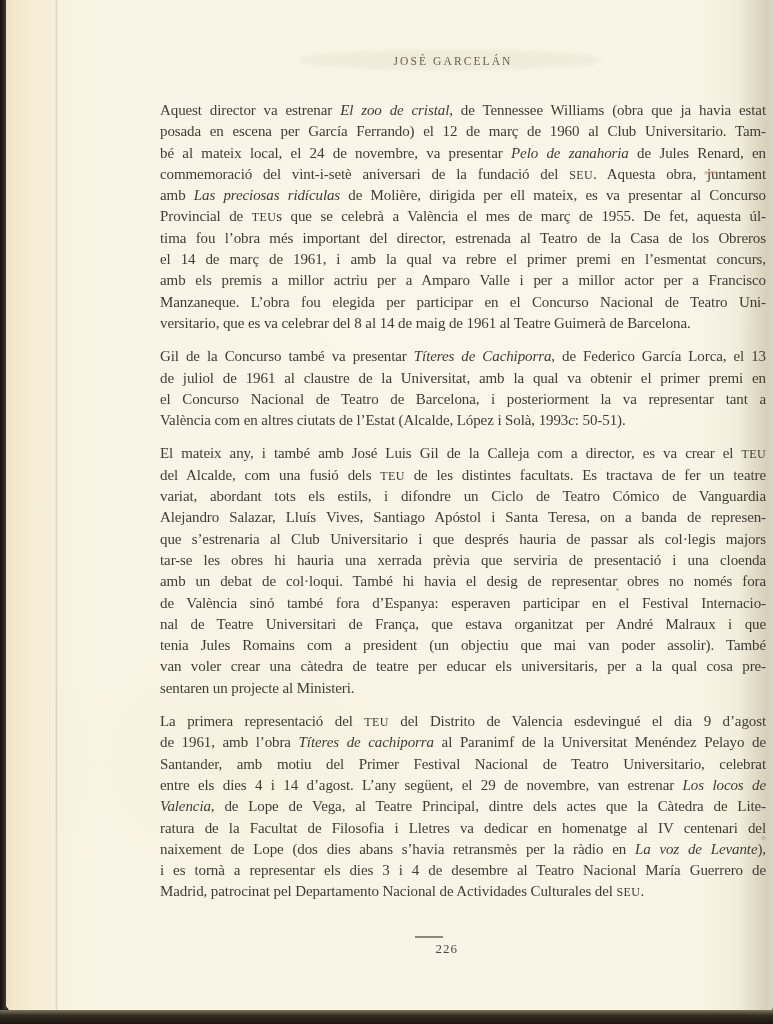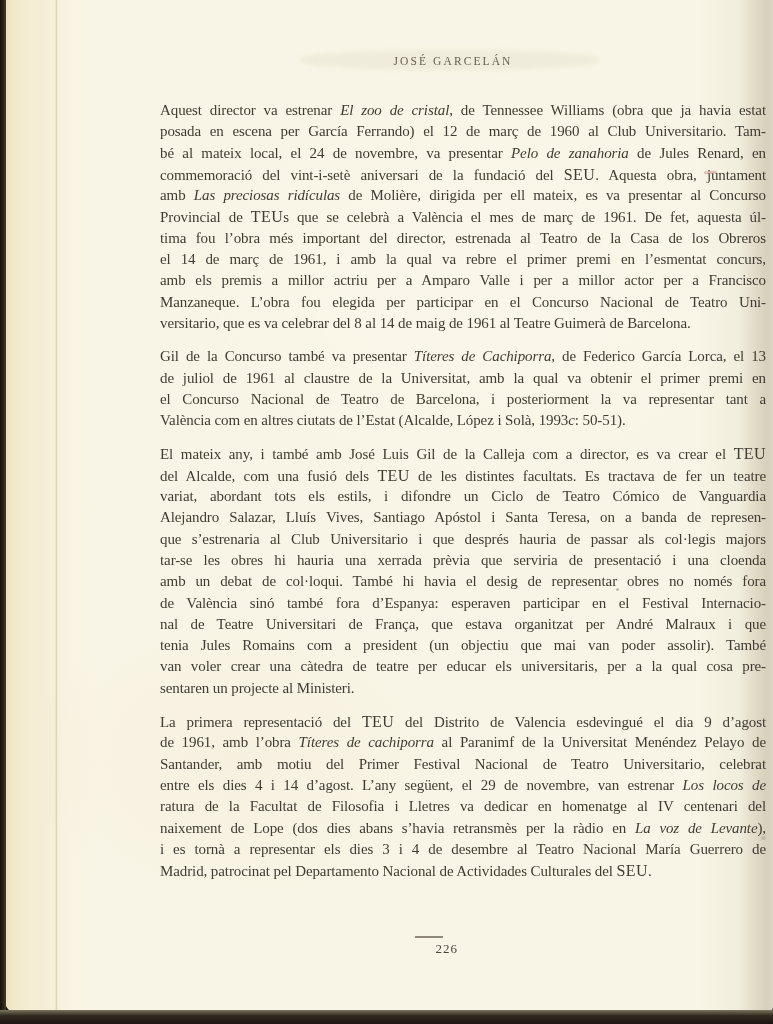--- a/index.html
+++ b/index.html
@@ -52,21 +52,21 @@
     font-size: 15px; line-height: 21.3px; letter-spacing: -0.1px;
     color: #403c33;
   }
   .para { margin: 0 0 12px 0; }
   .line {
     text-align: justify; text-align-last: justify;
     white-space: nowrap; height: 21.3px;
   }
   .line.last { text-align-last: left; }
   .it { font-style: italic; }
-  .sc { font-size: 16px; letter-spacing: 0.4px; }
+  .sc { font-size: 12px; letter-spacing: 0.4px; }
 
   .pn-rule {
     position: absolute; left: 410px; top: 936px; width: 28px; height: 2px;
     background: #8d887a;
   }
   .pn {
     position: absolute; left: 395px; top: 941px; width: 58px;
     text-align: right; font-size: 13px; letter-spacing: 1px; color: #4a463e;
   }
 
@@ -93,21 +93,21 @@
     <div class="gutter-crease"></div>
     <div class="bleed-smudge"></div>
     <div class="running-head" style="color: rgb(102, 95, 81);">JOSÉ GARCELÁN</div>
     <div class="body-text" style="color: rgb(64, 60, 51);">
         <div class="para">
           <div class="line"><span>Aquest director va estrenar </span><span class="it">El zoo de cristal</span><span>, de Tennessee Williams (obra que ja havia estat</span></div>
           <div class="line"><span>posada en escena per García Ferrando) el 12 de març de 1960 al Club Universitario. Tam-</span></div>
           <div class="line"><span>bé al mateix local, el 24 de novembre, va presentar </span><span class="it">Pelo de zanahoria</span><span> de Jules Renard, en</span></div>
           <div class="line"><span>commemoració del vint-i-setè aniversari de la fundació del </span><span class="sc">SEU</span><span>. Aquesta obra, juntament</span></div>
           <div class="line"><span>amb </span><span class="it">Las preciosas ridículas</span><span> de Molière, dirigida per ell mateix, es va presentar al Concurso</span></div>
-          <div class="line"><span>Provincial de </span><span class="sc">TEU</span><span>s que se celebrà a València el mes de març de 1961. De fet, aquesta úl-</span></div>
+          <div class="line"><span>Provincial de </span><span class="sc">TEU</span><span>s que se celebrà a València el mes de març de 1955. De fet, aquesta úl-</span></div>
           <div class="line"><span>tima fou l’obra més important del director, estrenada al Teatro de la Casa de los Obreros</span></div>
           <div class="line"><span>el 14 de març de 1961, i amb la qual va rebre el primer premi en l’esmentat concurs,</span></div>
           <div class="line"><span>amb els premis a millor actriu per a Amparo Valle i per a millor actor per a Francisco</span></div>
           <div class="line"><span>Manzaneque. L’obra fou elegida per participar en el Concurso Nacional de Teatro Uni-</span></div>
           <div class="line last"><span>versitario, que es va celebrar del 8 al 14 de maig de 1961 al Teatre Guimerà de Barcelona.</span></div>
         </div>
         <div class="para">
           <div class="line"><span>Gil de la Concurso també va presentar </span><span class="it">Títeres de Cachiporra</span><span>, de Federico García Lorca, el 13</span></div>
           <div class="line"><span>de juliol de 1961 al claustre de la Universitat, amb la qual va obtenir el primer premi en</span></div>
           <div class="line"><span>el Concurso Nacional de Teatro de Barcelona, i posteriorment la va representar tant a</span></div>
@@ -125,20 +125,21 @@
           <div class="line"><span>nal de Teatre Universitari de França, que estava organitzat per André Malraux i que</span></div>
           <div class="line"><span>tenia Jules Romains com a president (un objectiu que mai van poder assolir). També</span></div>
           <div class="line"><span>van voler crear una càtedra de teatre per educar els universitaris, per a la qual cosa pre-</span></div>
           <div class="line last"><span>sentaren un projecte al Ministeri.</span></div>
         </div>
         <div class="para">
           <div class="line"><span>La primera representació del </span><span class="sc">TEU</span><span> del Distrito de Valencia esdevingué el dia 9 d’agost</span></div>
           <div class="line"><span>de 1961, amb l’obra </span><span class="it">Títeres de cachiporra</span><span> al Paranimf de la Universitat Menéndez Pelayo de</span></div>
           <div class="line"><span>Santander, amb motiu del Primer Festival Nacional de Teatro Universitario, celebrat</span></div>
           <div class="line"><span>entre els dies 4 i 14 d’agost. L’any següent, el 29 de novembre, van estrenar </span><span class="it">Los locos de</span></div>
+          <div class="line"><span class="it">Valencia</span><span>, de Lope de Vega, al Teatre Principal, dintre dels actes que la Càtedra de Lite-</span></div>
           <div class="line"><span>ratura de la Facultat de Filosofia i Lletres va dedicar en homenatge al IV centenari del</span></div>
           <div class="line"><span>naixement de Lope (dos dies abans s’havia retransmès per la ràdio en </span><span class="it">La voz de Levante</span><span>),</span></div>
           <div class="line"><span>i es tornà a representar els dies 3 i 4 de desembre al Teatro Nacional María Guerrero de</span></div>
           <div class="line last"><span>Madrid, patrocinat pel Departamento Nacional de Actividades Culturales del </span><span class="sc">SEU</span><span>.</span></div>
         </div>
       </div>
     <div class="pn-rule"></div>
     <div class="pn" style="color: rgb(74, 70, 62);">226</div>
     <div class="speck speck1"></div>
     <div class="speck speck2"></div>

